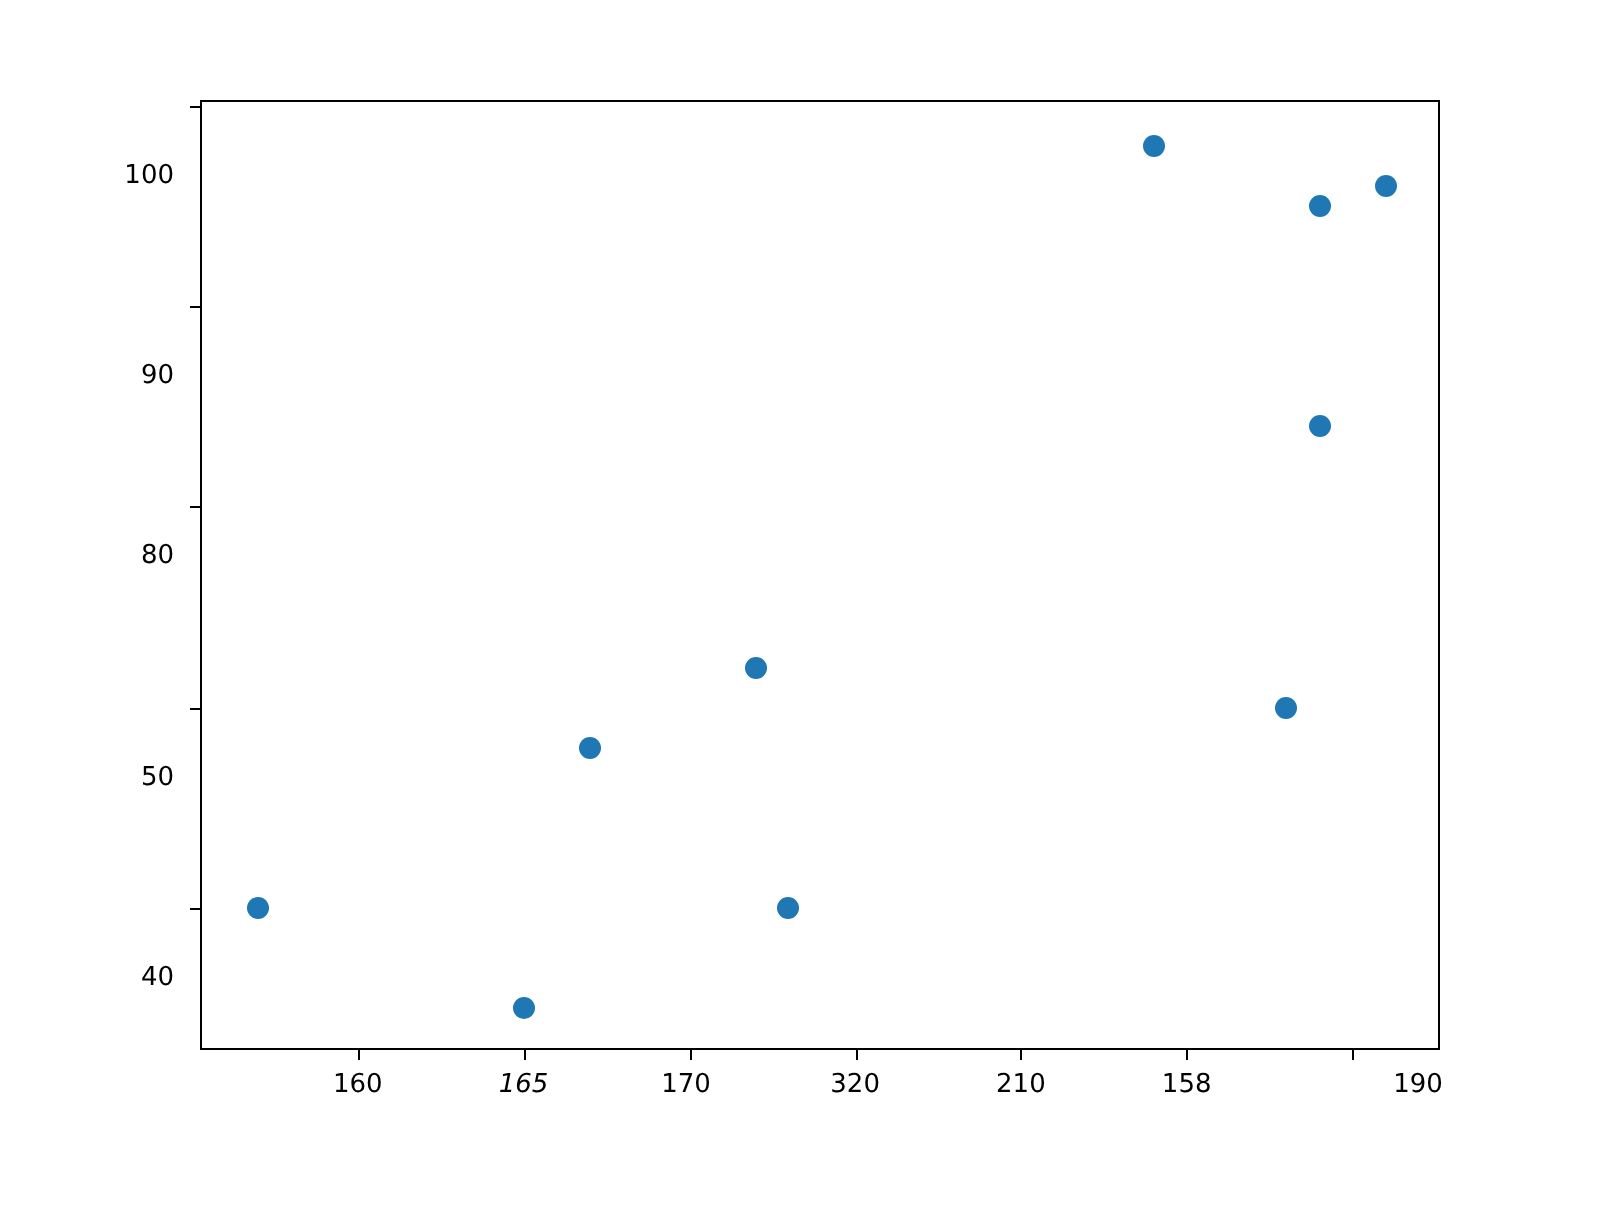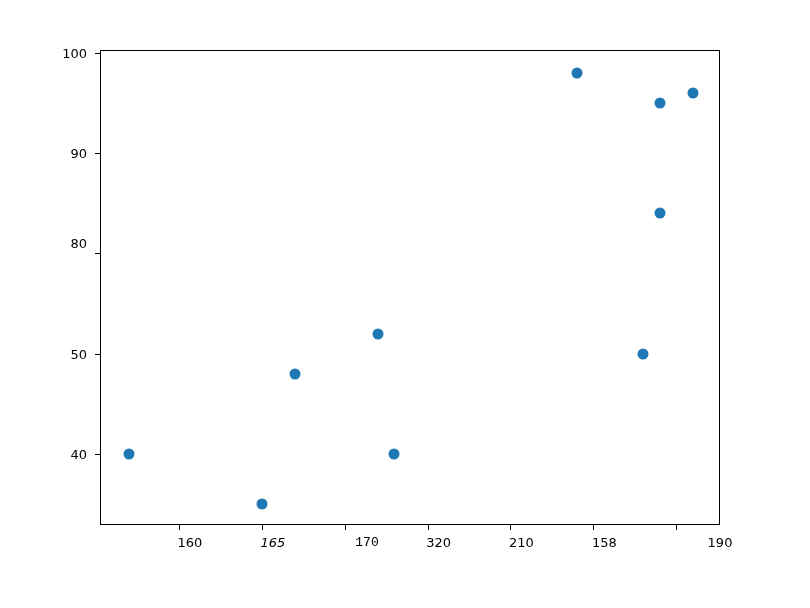--- a/index.html
+++ b/index.html
@@ -39,49 +39,49 @@
       height: 1px;
       width: 6px;
       background: #000000;
     }
     .tick-label-x {
       position: absolute;
       bottom: -26px;
       transform: translateX(-50%);
       font-size: 13px;
       color: #000000;
-      margin-left: 11px;
     }
     .tick-label-y {
       position: absolute;
       left: -14px;
       transform: translate(-100%, -50%);
       font-size: 13px;
       color: #000000;
+      margin-top: 35px;
     }
     .data-point {
       position: absolute;
       width: 11px;
       height: 11px;
       border-radius: 50%;
       background: #1f77b4;
       transform: translate(-50%, -50%);
     }
   </style>
 </head>
 <body>
 
 <div class="chart-container">
   <div class="plot-area" id="plot-area">
       <div class="tick-x" style="left: 77.9144px;"></div>
       <div class="tick-label-x" style="left: 77.9144px;">160</div>
       <div class="tick-x" style="left: 160.802px;"></div>
       <div class="tick-label-x" style="left: 160.802px; font-style: italic;">165</div>
       <div class="tick-x" style="left: 243.69px;"></div>
-      <div class="tick-label-x" style="left: 255px; font-family: Liberation Mono, monospace;">170</div>
+      <div class="tick-label-x" style="left: 242px;">170</div>
       <div class="tick-x" style="left: 326.578px;"></div>
       <div class="tick-label-x" style="left: 326.578px;">320</div>
       <div class="tick-x" style="left: 409.465px;"></div>
       <div class="tick-label-x" style="left: 409.465px;">210</div>
       <div class="tick-x" style="left: 492.353px;"></div>
       <div class="tick-label-x" style="left: 492.353px;">158</div>
       <div class="tick-x" style="left: 575.241px;"></div>
       <div class="tick-label-x" style="left: 608px;">190</div>
       <div class="tick-y" style="top: 403.198px;"></div>
       <div class="tick-label-y" style="top: 403.198px;">40</div>

